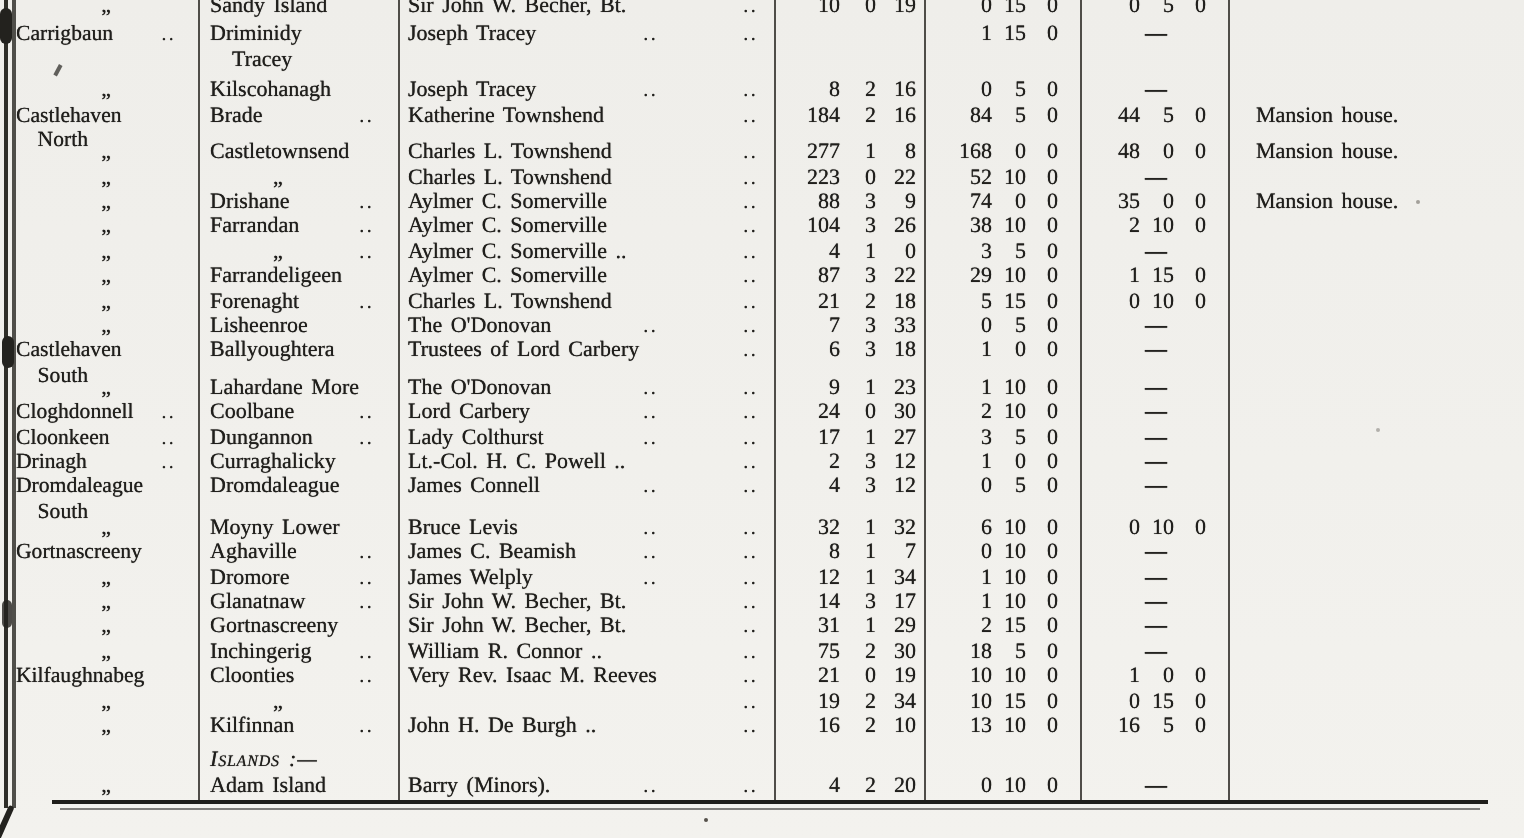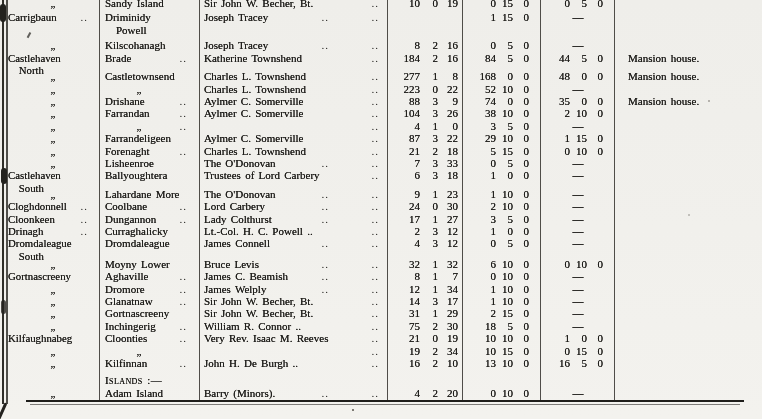--- a/index.html
+++ b/index.html
@@ -73,21 +73,21 @@
         <span class="cell c-town"><span class="txt name">Sandy Island</span></span>
         <span class="cell c-owner"><span class="txt name">Sir John W. Becher, Bt.</span><span class="dots" style="right: 6px;">..</span></span>
         <span class="cell c-area"><span class="num a0">10</span><span class="num a1">0</span><span class="num a2">19</span></span>
         <span class="cell c-v1"><span class="num b0">0</span><span class="num b1">15</span><span class="num b2">0</span></span>
         <span class="cell c-v2"><span class="num d0">0</span><span class="num d1">5</span><span class="num d2">0</span></span>
         <span class="cell c-note"></span>
       </div>
       <div class="row" style="top: 11.4px; height: 25px;">
         <span class="cell c-parish"><span class="txt name">Carrigbaun</span><span class="dots" style="right: 10px;">..</span></span>
         <span class="cell c-town"><span class="txt name">Driminidy
-  Powell</span></span>
+  Tracey</span></span>
         <span class="cell c-owner"><span class="txt name">Joseph Tracey</span><span class="dots" style="right: 56px;">..</span><span class="dots" style="right: 6px;">..</span></span>
         <span class="cell c-v1"><span class="num b0">1</span><span class="num b1">15</span><span class="num b2">0</span></span>
         <span class="cell c-v2">
           <span class="num dash">—</span>
         </span>
         <span class="cell c-note"></span>
       </div>
       <div class="row" style="top: 39.4px; height: 12.4px;">
         <span class="cell c-parish">
           <span class="txt name ditto">„</span>
@@ -160,21 +160,21 @@
         <span class="cell c-note"></span>
       </div>
       <div class="row" style="top: 119.8px; height: 12.4px;">
         <span class="cell c-parish">
           <span class="txt name ditto">„</span>
         </span>
         <span class="cell c-town">
           <span class="txt name ditto">„</span>
           <span class="dots" style="right: 10px;">..</span>
         </span>
-        <span class="cell c-owner"><span class="dots" style="right: 6px;">..</span></span>
+        <span class="cell c-owner"><span class="txt name">Aylmer C. Somerville ..</span><span class="dots" style="right: 6px;">..</span></span>
         <span class="cell c-area"><span class="num a0">4</span><span class="num a1">1</span><span class="num a2">0</span></span>
         <span class="cell c-v1"><span class="num b0">3</span><span class="num b1">5</span><span class="num b2">0</span></span>
         <span class="cell c-v2">
           <span class="num dash">—</span>
         </span>
         <span class="cell c-note"></span>
       </div>
       <div class="row" style="top: 132.2px; height: 12.4px;">
         <span class="cell c-parish">
           <span class="txt name ditto">„</span>
@@ -380,21 +380,21 @@
         <span class="cell c-parish">
           <span class="txt name ditto">„</span>
         </span>
         <span class="cell c-town"><span class="txt name">Kilfinnan</span><span class="dots" style="right: 10px;">..</span></span>
         <span class="cell c-owner"><span class="txt name">John H. De Burgh ..</span><span class="dots" style="right: 6px;">..</span></span>
         <span class="cell c-area"><span class="num a0">16</span><span class="num a1">2</span><span class="num a2">10</span></span>
         <span class="cell c-v1"><span class="num b0">13</span><span class="num b1">10</span><span class="num b2">0</span></span>
         <span class="cell c-v2"><span class="num d0">16</span><span class="num d1">5</span><span class="num d2">0</span></span>
         <span class="cell c-note"></span>
       </div>
-      <div class="row" style="top: 374.4px; height: 12.4px;">
+      <div class="row" style="top: 374.4px; height: 12.4px; font-style: italic;">
         <span class="cell c-parish"></span>
         <span class="cell c-town"><span class="txt name sc">Islands :—</span></span>
         <span class="cell c-owner"></span>
         <span class="cell c-area"></span>
         <span class="cell c-v1"></span>
         <span class="cell c-v2"></span>
         <span class="cell c-note"></span>
       </div>
       <div class="row" style="top: 386.8px; height: 12.4px;">
         <span class="cell c-parish">

